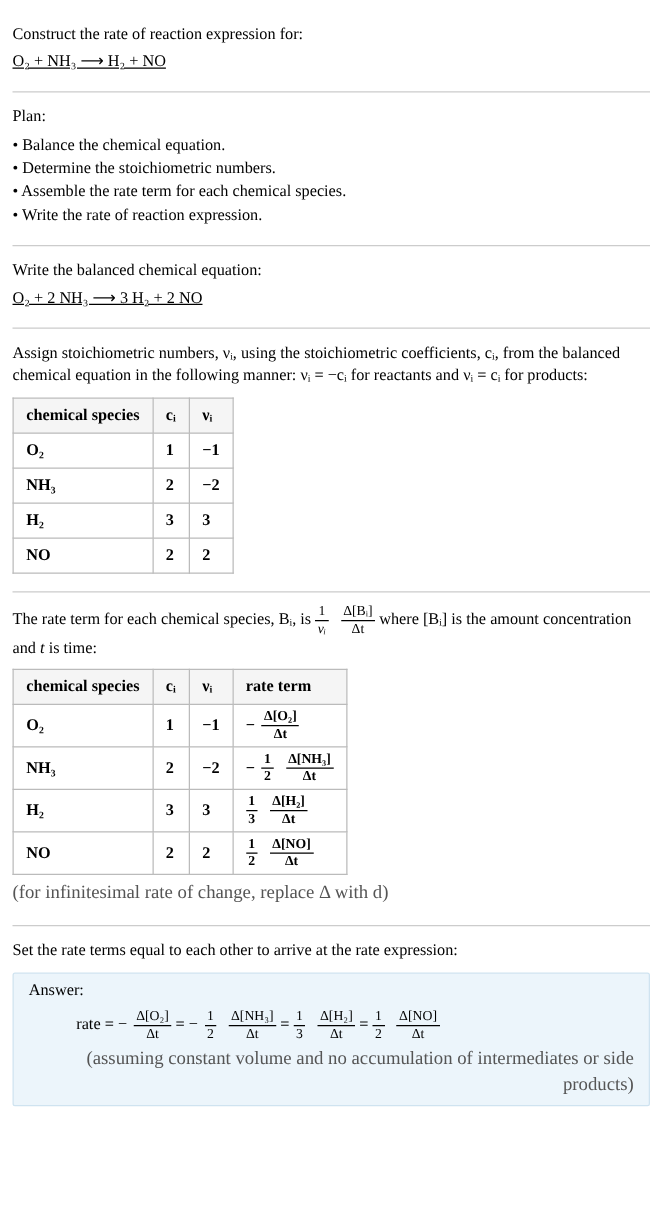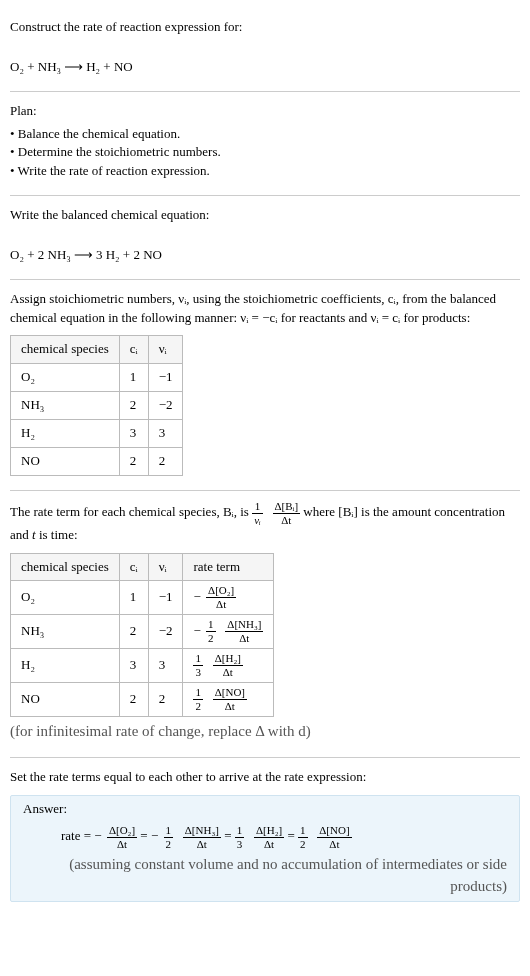--- a/index.html
+++ b/index.html
@@ -14,39 +14,40 @@
     box-sizing: border-box;
   }
   .section {
     border-bottom: 1px solid #ccc;
     padding: 10px 0 14px 0;
   }
   .section.last {
     border-bottom: none;
   }
   .eqline {
-    margin-top: 21px;
+    margin-top: 3px;
+    text-decoration: underline;
   }
   .plan-list {
     margin: 4px 0 0 0;
     padding: 0;
     list-style: none;
   }
   .plan-list li::before {
     content: "• ";
   }
   table.data {
     border-collapse: collapse;
     margin-top: 8px;
   }
   table.data th, table.data td {
     border: 1px solid #bbb;
     padding: 4px 10px;
     text-align: left;
-    font-weight: normal;
+    font-weight: bold;
     background: #fff;
   }
   table.data th {
     background: #f5f5f5;
   }
   .frac {
     display: inline-block;
     vertical-align: middle;
     text-align: center;
     font-size: 11px;
@@ -89,20 +90,21 @@
 <div class="section">
   <div>Construct the rate of reaction expression for:</div>
   <div class="eqline">O₂ + NH₃  ⟶  H₂ + NO</div>
 </div>
 
 <div class="section">
   <div>Plan:</div>
   <ul class="plan-list">
     <li>Balance the chemical equation.</li>
     <li>Determine the stoichiometric numbers.</li>
+    <li>Assemble the rate term for each chemical species.</li>
     <li>Write the rate of reaction expression.</li>
   </ul>
 </div>
 
 <div class="section">
   <div>Write the balanced chemical equation:</div>
   <div class="eqline">O₂ + 2 NH₃  ⟶  3 H₂ + 2 NO</div>
 </div>
 
 <div class="section">

